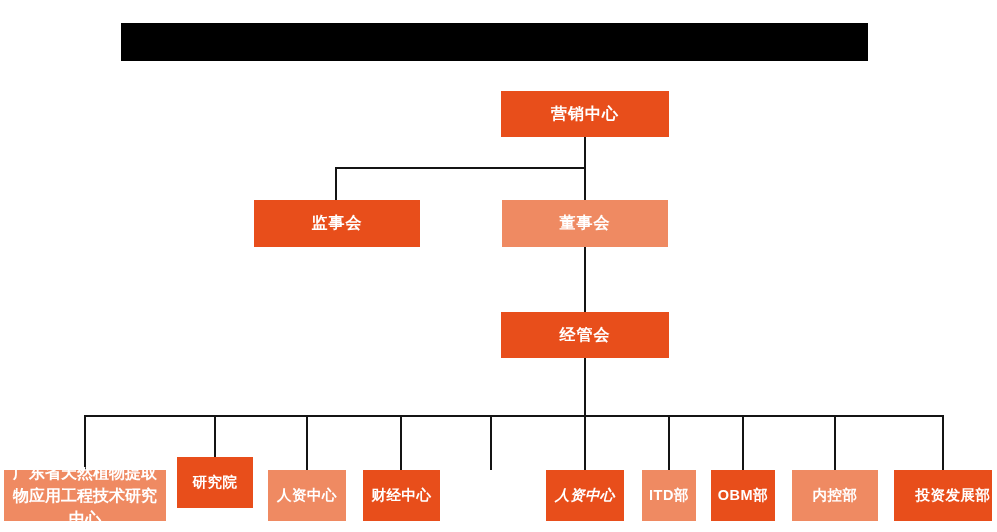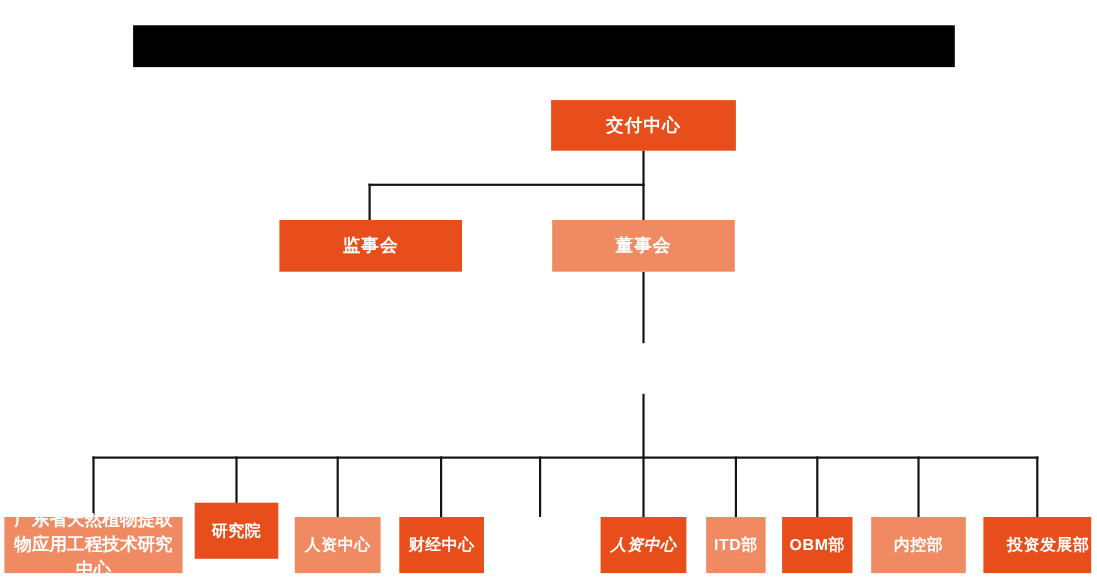--- a/index.html
+++ b/index.html
@@ -55,25 +55,26 @@
   <div class="line" style="left:84px;  top:415px; width:2px; height:55px;"></div>
   <div class="line" style="left:214px; top:415px; width:2px; height:55px;"></div>
   <div class="line" style="left:306px; top:415px; width:2px; height:55px;"></div>
   <div class="line" style="left:400px; top:415px; width:2px; height:55px;"></div>
   <div class="line" style="left:490px; top:415px; width:2px; height:55px;"></div>
   <div class="line" style="left:668px; top:415px; width:2px; height:55px;"></div>
   <div class="line" style="left:742px; top:415px; width:2px; height:55px;"></div>
   <div class="line" style="left:834px; top:415px; width:2px; height:55px;"></div>
   <div class="line" style="left:942px; top:415px; width:2px; height:55px;"></div>
 
-  <div class="node dark lvl" style="left:501px; top:91px; width:168px; height:46px;">交付中心</div>
+  <div class="node dark lvl" style="left:501px; top:91px; width:168px; height:46px;">营销中心</div>
 
   <div class="node dark lvl" style="left:254px; top:200px; width:166px; height:47px;">监事会</div>
   <div class="node light lvl" style="left:502px; top:200px; width:166px; height:47px;">董事会</div>
 
+  <div class="node dark lvl" style="left:501px; top:312px; width:168px; height:46px;">经管会</div>
 
   <div class="node dept small light" style="left:4px; top:470px; width:162px; height:51px;">广东省天然植物提取物应用工程技术研究中心</div>
   <div class="node dept dark" style="left:177px; top:457px; width:76px; height:51px;">研究院</div>
   <div class="node dept light" style="left:268px; top:470px; width:78px; height:51px;">人资中心</div>
   <div class="node dept dark" style="left:363px; top:470px; width:77px; height:51px;text-align:right;">财经中心</div>
   <div class="node dept dark" style="left:546px; top:470px; width:78px; height:51px;font-style:italic;">人资中心</div>
   <div class="node dept light" style="left:642px; top:470px; width:54px; height:51px;">ITD部</div>
   <div class="node dept dark" style="left:711px; top:470px; width:64px; height:51px;">OBM部</div>
   <div class="node dept light" style="left:792px; top:470px; width:86px; height:51px;">内控部</div>
   <div class="node dept dark" style="left:894px; top:470px; width:98px; height:51px;padding-left:20px;">投资发展部</div>

